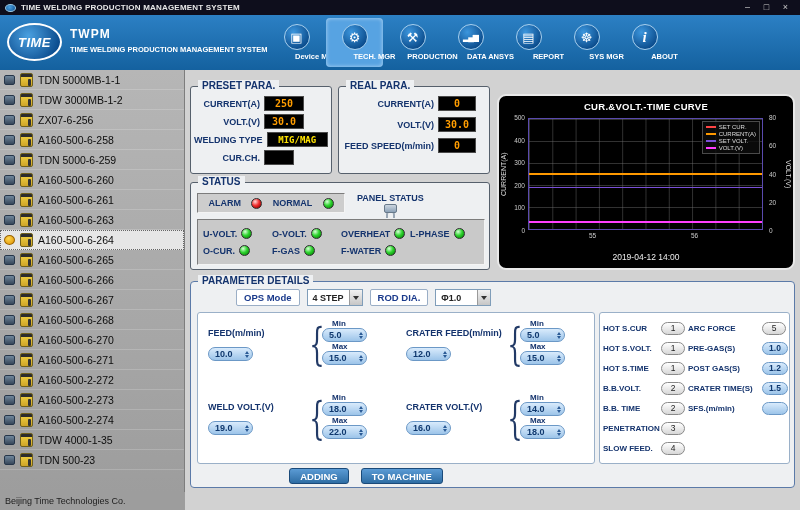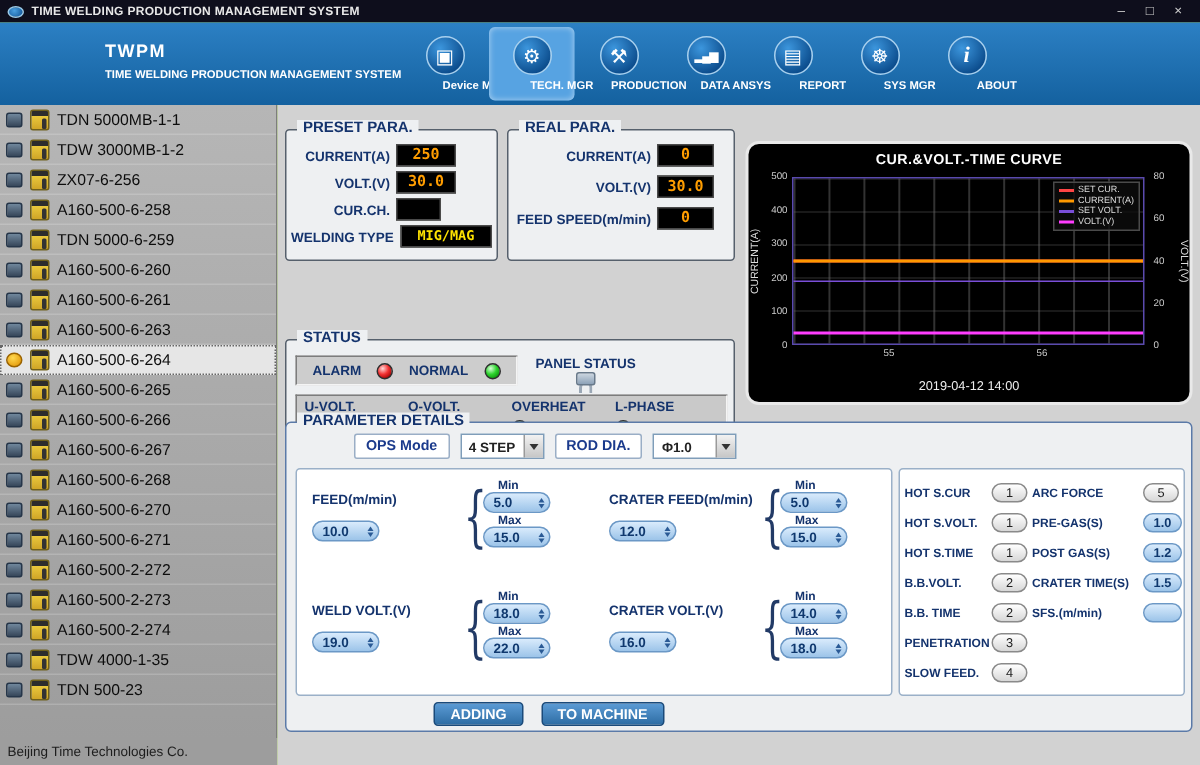--- a/index.html
+++ b/index.html
@@ -51,26 +51,26 @@
   .real-rows { gap:6px; }
   .p-row { display:flex; align-items:center; gap:4px; height:15px; }
   .p-label { flex:0 0 66px; text-align:right; font-size:9px; font-weight:bold; color:#14336d; white-space:nowrap; }
   .real-rows .p-label { flex-basis:92px; }
   .p-val { height:15px; background:#000; border:1px solid #4a4a4a; color:#ff9d00; font-size:10px; font-weight:bold; font-family:"DejaVu Sans Mono",monospace; display:flex; align-items:center; justify-content:center; width:40px; }
   .p-val.v-sm { width:30px; }
   .p-val.v-wide { width:66px; color:#ffe300; font-size:9px; }
   .real-rows .p-val { width:38px; }
 
   
-  .box-status { left:5px; top:112px; width:300px; height:88px;margin-top:44px; }
+  .box-status { left:5px; top:112px; width:300px; height:88px; }
   .alarm-panel { position:absolute; left:6px; top:10px; width:148px; height:20px; background:#cdcdcd; border:1px solid; border-color:#7c7c7c #f4f4f4 #f4f4f4 #7c7c7c; display:flex; align-items:center; justify-content:space-evenly; }
   .s-label { font-size:9px; font-weight:bold; color:#14336d; white-space:nowrap; }
   .panel-status { position:absolute; left:166px; top:10px; display:flex; align-items:center; gap:7px; height:20px;flex-direction:column; }
   .ind-panel { position:absolute; left:6px; top:36px; width:288px; height:46px; background:#c9c9c9; border:1px solid; border-color:#7c7c7c #f4f4f4 #f4f4f4 #7c7c7c; display:grid; grid-template-columns:repeat(4,1fr); align-content:space-evenly; padding:2px 5px; }
-  .ind { display:flex; align-items:flex-start; gap:4px;flex-direction:column; }
+  .ind { display:flex; align-items:flex-end; gap:4px; }
   .led { width:11px; height:11px; border-radius:50%; border:1px solid #2e2e2e; flex-shrink:0; }
   .led.green { background:radial-gradient(circle at 35% 30%, #d8ffd8, #2fd42f 45%, #0a8f0a 85%); }
   .led.red { background:radial-gradient(circle at 35% 30%, #ffd8d8, #f23232 45%, #9a0000 85%); }
   .lock-icon { position:relative; width:13px; height:16px; display:inline-block; }
   .shackle { position:absolute; top:0; left:2px; width:9px; height:8px; border:2px solid #9aa7b5; border-bottom:none; border-radius:5px 5px 0 0; }
   .lock-body { position:absolute; bottom:0; left:0; width:13px; height:9px; background:linear-gradient(#ccd6e0,#8da2b8); border:1px solid #68798a; border-radius:2px; }
 
   
   .chart { position:absolute; left:312px; top:24px; width:298px; height:176px; background:#000; border:2px solid #e9e9e9; border-radius:9px; }
   .chart-title { position:absolute; top:5px; width:100%; text-align:center; color:#fff; font-size:9.5px; font-weight:bold; letter-spacing:.3px; }
@@ -133,20 +133,23 @@
     <span class="tb-icon"></span>
     <span class="tb-text">TIME WELDING PRODUCTION MANAGEMENT SYSTEM</span>
     <div class="win-controls">
       <span class="win-btn">–</span>
       <span class="win-btn">□</span>
       <span class="win-btn">×</span>
     </div>
   </div>
 
   <div class="header">
+    <div class="logo">
+        <span>TIME</span>
+      </div>
     <div class="header-titles">
       <div class="ht-abbr">TWPM</div>
       <div class="ht-name">TIME WELDING PRODUCTION MANAGEMENT SYSTEM</div>
     </div>
     <div class="nav">
       <div class="nav-item">
         <div class="nav-icon">▣</div>
         <div class="nav-label">Device MGT</div>
       </div>
       <div class="nav-item active">
@@ -287,26 +290,26 @@
       <div class="p-rows">
         <div class="p-row">
           <span class="p-label">CURRENT(A)</span>
           <span class="p-val">250</span>
         </div>
         <div class="p-row">
           <span class="p-label">VOLT.(V)</span>
           <span class="p-val">30.0</span>
         </div>
         <div class="p-row">
+          <span class="p-label">WELDING TYPE</span>
+          <span class="p-val v-wide">MIG/MAG</span>
+        </div>
+        <div class="p-row">
           <span class="p-label">CUR.CH.</span>
           <span class="p-val v-sm"></span>
-        </div>
-        <div class="p-row">
-          <span class="p-label">WELDING TYPE</span>
-          <span class="p-val v-wide">MIG/MAG</span>
         </div>
       </div>
     </div>
 
     <div class="gbox box-real">
       <span class="gb-title">REAL PARA.</span>
       <div class="p-rows real-rows">
         <div class="p-row">
           <span class="p-label">CURRENT(A)</span>
           <span class="p-val">0</span>

